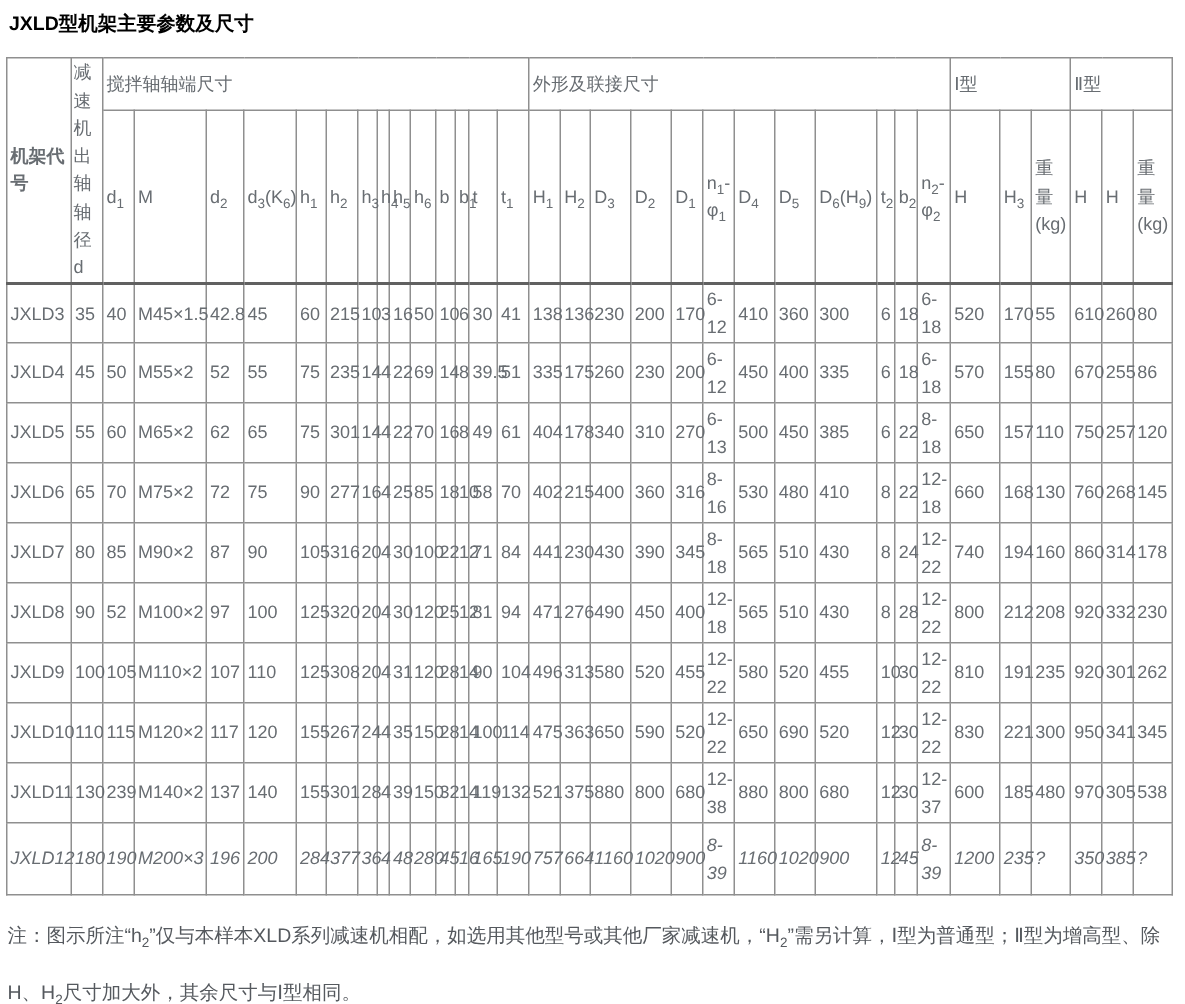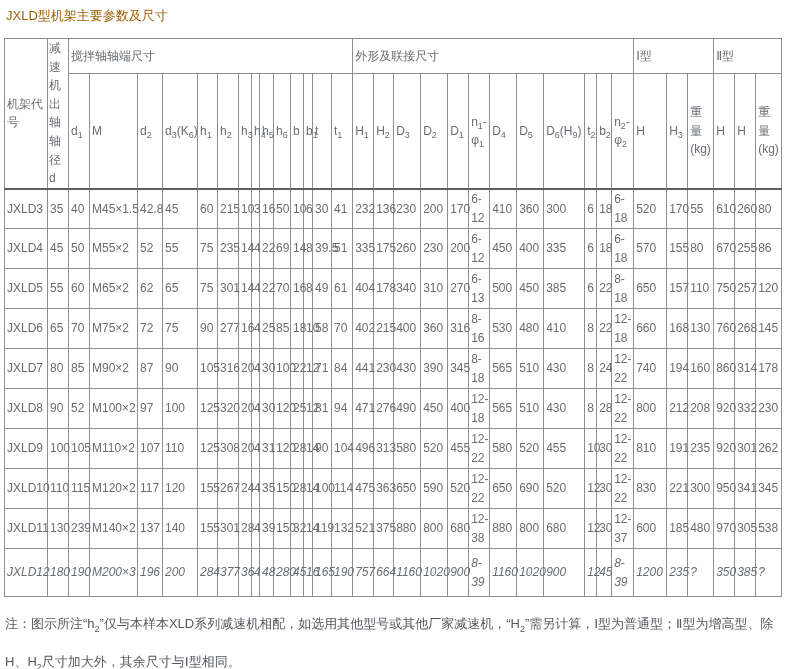--- a/index.html
+++ b/index.html
@@ -1,19 +1,19 @@
 <!DOCTYPE html>
 <html><head>
 <meta charset="utf-8">
 <style>
   html,body { margin:0; padding:0; background:#ffffff; }
   body { font-family: "Liberation Sans", "DejaVu Sans", sans-serif; }
   .page { width:782px; padding:5px 4px 10px 4px; }
 
-  .title { font-size:13px; font-weight:normal; color:#a16207; margin:2px 0 13px 2px; }
+  .title { font-size:13px; font-weight:bold; color:#000000; margin:2px 0 13px 2px; }
 
   table.params { border-collapse:collapse; table-layout:fixed; width:776px; }
   th, td {
     border:1px solid #8f8f8f;
     color:#686d72;
     font-size:12px;
     font-weight:normal;
     text-align:left;
     vertical-align:middle;
     padding:0 0 0 2px;
@@ -21,21 +21,21 @@
     white-space:nowrap;
     overflow:visible;
   }
   sub { font-size:9px; line-height:0; }
 
   thead tr.group { height:34px; }
   thead tr.subs  { height:110px; }
   tbody tr { height:40px; }
   tbody tr:last-child { height:48px;font-style:italic; }
 
-  th.code { white-space:normal; }
+  th.code { white-space:normal;font-weight:bold; }
   th.dcol { white-space:normal; padding:0 1px; }
   .wrap   { white-space:normal; }
 
   thead tr.subs th,
   thead th[rowspan] { border-bottom:2px solid #606060; }
 
   .note {
     font-size:13px;
     color:#55595e;
     line-height:38px;
@@ -142,21 +142,21 @@
           <td>60</td>
           <td>215</td>
           <td>10</td>
           <td>3</td>
           <td>16</td>
           <td>50</td>
           <td>10</td>
           <td>6</td>
           <td>30</td>
           <td>41</td>
-          <td>232</td>
+          <td>138</td>
           <td>136</td>
           <td>230</td>
           <td>200</td>
           <td>170</td>
           <td class="wrap">6-12</td>
           <td>410</td>
           <td>360</td>
           <td>300</td>
           <td>6</td>
           <td>18</td>

